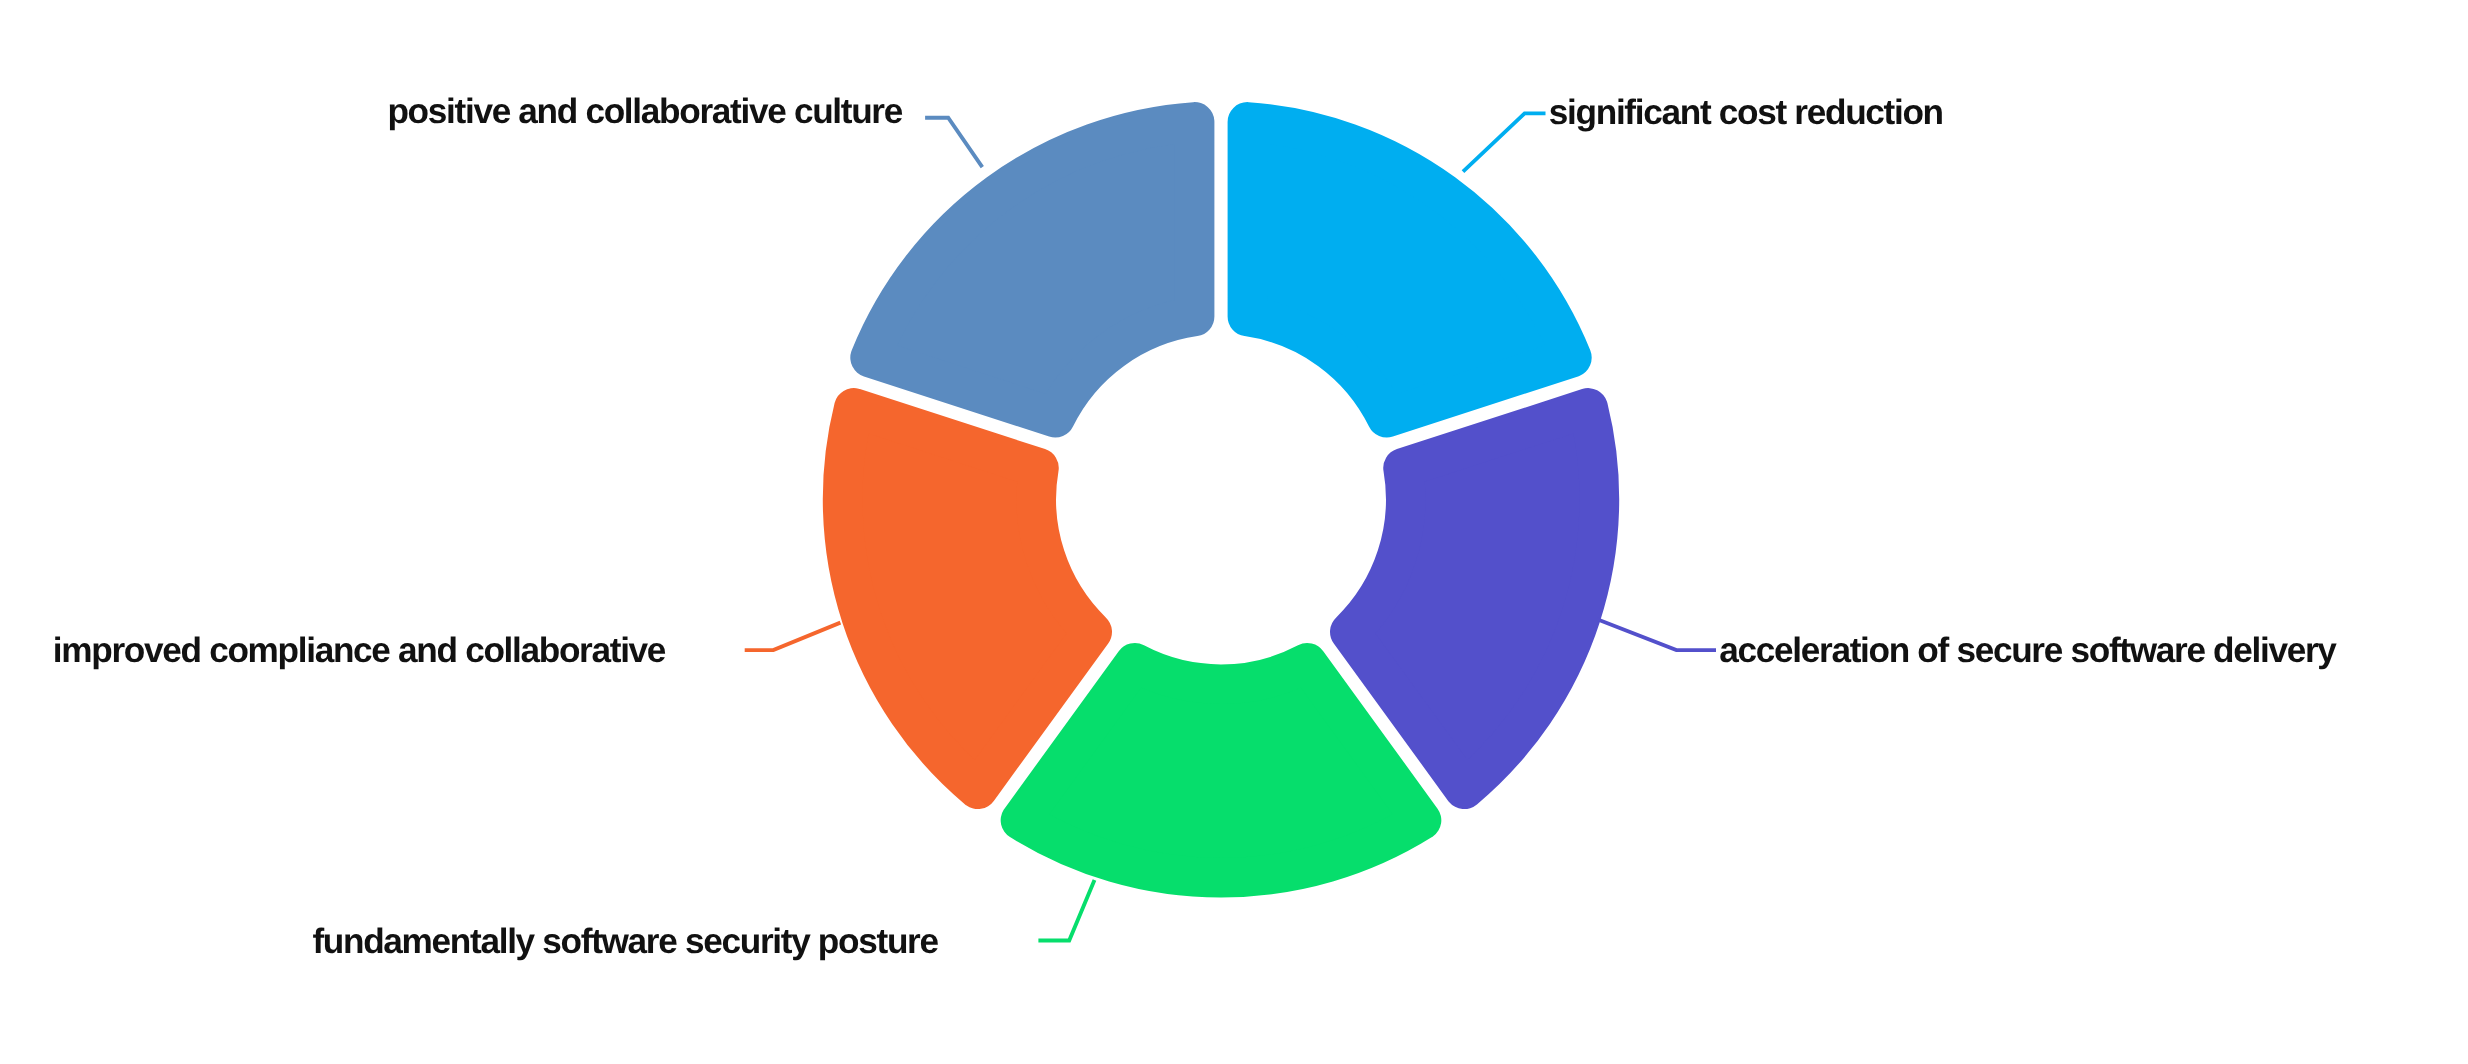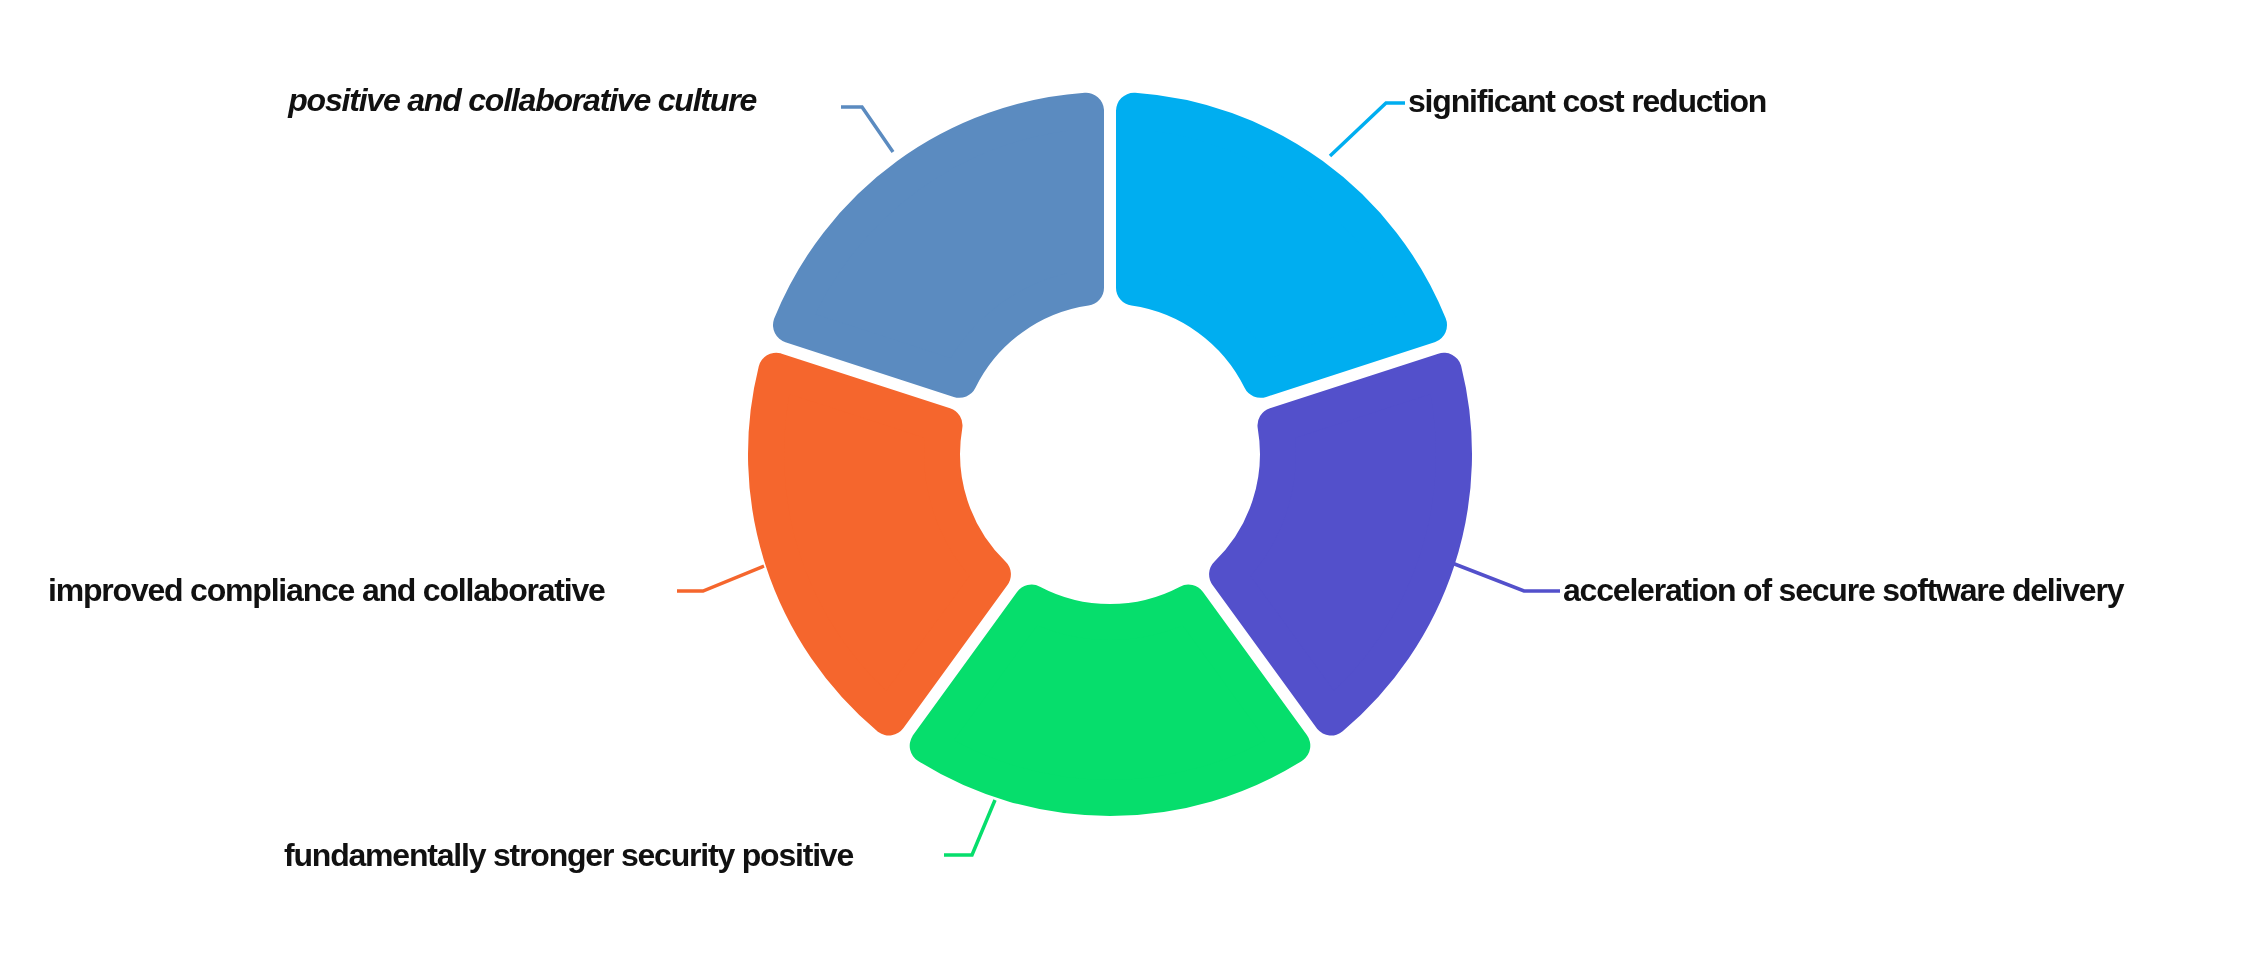--- a/index.html
+++ b/index.html
@@ -25,21 +25,21 @@
   .seg-label {
     position: absolute;
     font-weight: 700;
     font-size: 32px;
     letter-spacing: -1.2px;
     color: #111111;
     white-space: nowrap;
     transform: translateY(-50%);
     line-height: 1.1;
   }
-  #label-culture      { right: 1488px; top: 101px; text-align: right; font-style: italic; }
+  #label-culture      { right: 1424px; top: 101px; text-align: right; }
   #label-cost         { left: 1408px;  top: 102px; }
   #label-acceleration { left: 1563px;  top: 591px; }
   #label-compliance   { left: 48px;    top: 591px; }
   #label-posture      { left: 284px;   top: 856px; }
   .leader {
     fill: none;
     stroke-width: 3.5;
     stroke-linejoin: miter;
     stroke-linecap: butt;
   }
@@ -65,19 +65,19 @@
     <path class="leader" d="M 1330 156 L 1386 103 L 1405 103" stroke="#00AEF0"></path>
     <path class="leader" d="M 1452 563 L 1524 591 L 1560 591" stroke="#5350CB"></path>
     <path class="leader" d="M 764 566 L 703 591 L 677 591" stroke="#F5662D"></path>
     <path class="leader" d="M 995 800 L 972 855 L 944 855" stroke="#06DE6C"></path>
   </svg>
 
   <div class="seg-label" id="label-cost">significant cost reduction</div>
 
   <div class="seg-label" id="label-acceleration">acceleration of secure software delivery</div>
 
-  <div class="seg-label" id="label-posture">fundamentally stronger security positive</div>
+  <div class="seg-label" id="label-posture">fundamentally software security posture</div>
 
   <div class="seg-label" id="label-compliance">improved compliance and collaborative</div>
 
   <div class="seg-label" id="label-culture">positive and collaborative culture</div>
 
 </div>
 
 </body></html>

